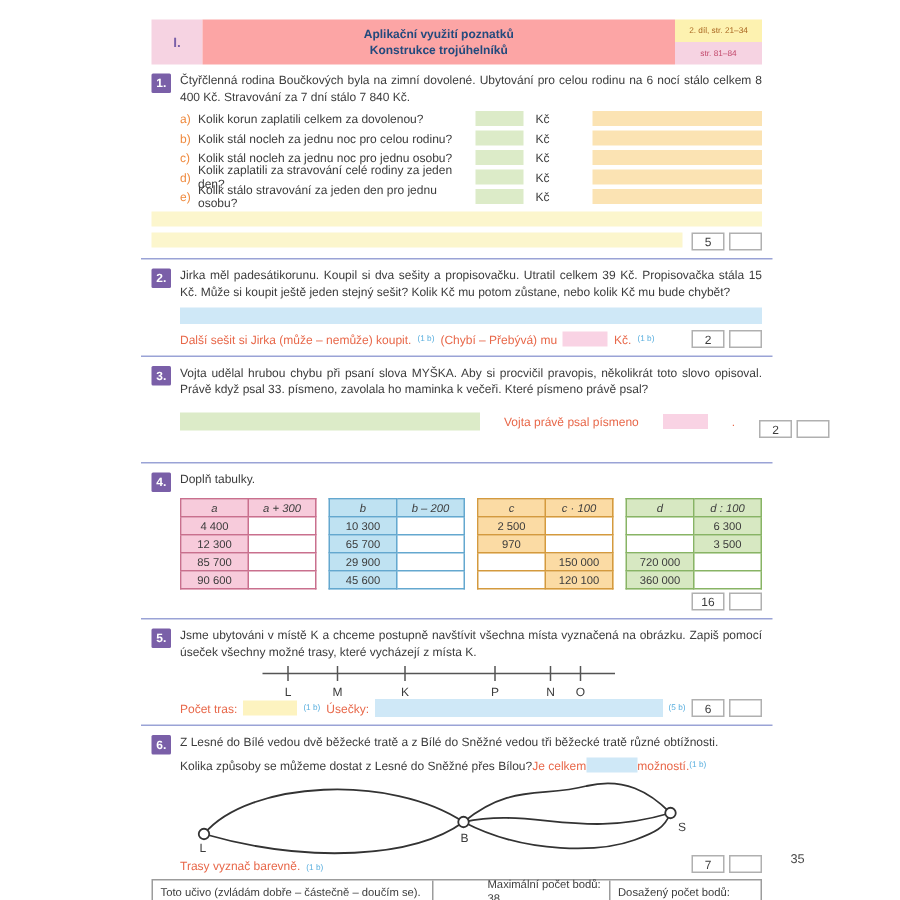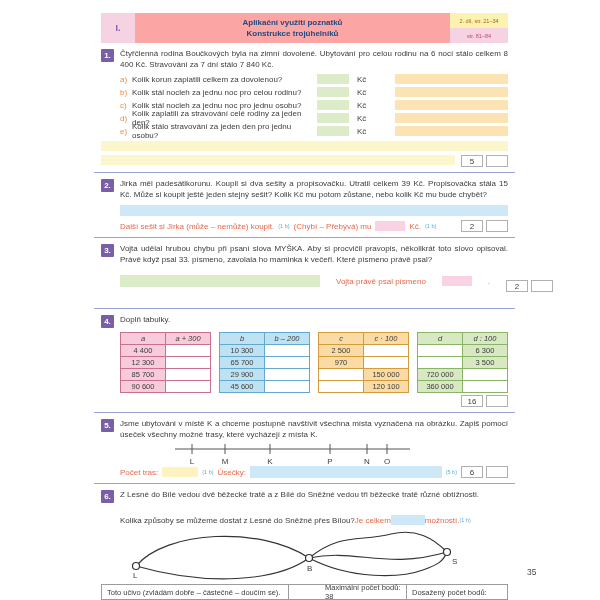--- a/index.html
+++ b/index.html
@@ -65,21 +65,21 @@
   .t-orange { --bc:#d49a3e; --fc:#fbdba4; }
   .t-green  { --bc:#88b465; --fc:#d7e8c2; }
 
   
   .nline { display:block; margin:2px 0 0 19px; }
   .ans5 { display:flex; align-items:center; gap:4px; margin-left:19px; font-size:8px; }
   .in-yellow { width:36px; height:10px; background:#fdf3c0; flex:none; }
   .in-blue-wide { flex:1; height:12px; background:#cfe8f7; }
 
   
-  .ex6-line2 { display:flex; align-items:center; gap:0; margin:12px 0 0 19px; font-size:8px; }
+  .ex6-line2 { display:flex; align-items:center; gap:0; margin:2px 0 0 19px; font-size:8px; }
   .in-blue-sm { width:34px; height:10px; background:#cfe8f7; flex:none; }
   .ex6-foot { display:flex; align-items:flex-end; gap:4px; margin-left:19px; font-size:8px; }
 
   
   .foot { display:flex; border:1px solid #9c9c9c; margin-top:4px; font-size:7.5px; height:16px; }
   .foot > div { display:flex; align-items:center; padding:0 5px; }
   .foot .f1 { flex:1; }
   .foot .f2 { width:118px; border-left:1px solid #9c9c9c;padding-left:36px; }
   .foot .f3 { width:101px; border-left:1px solid #9c9c9c; }
   .page-num { position:absolute; left:527px; top:567px; font-size:8.5px; color:#4a4a4a; }
@@ -359,20 +359,28 @@
       <path class="curve" d="M198,32 C230,6 250,16 280,8 C305,2 322,12 336,26"></path>
       <path class="curve" d="M198,32 C245,22 275,44 336,26"></path>
       <path class="curve" d="M198,32 C240,54 290,52 312,44 C326,39 332,36 336,26"></path>
       <circle class="node" cx="25" cy="40" r="3.5"></circle>
       <circle class="node" cx="198" cy="32" r="3.5"></circle>
       <circle class="node" cx="336" cy="26" r="3.5"></circle>
       <text x="22" y="52">L</text>
       <text x="196" y="45">B</text>
       <text x="341" y="38">S</text>
     </svg>
+    <div class="ex6-foot">
+      <span class="lbl-orange">Trasy vyznač barevně.</span>
+      <span class="pts">(1 b)</span>
+      <span class="score ml-auto" style="margin-top:0;">
+        <span class="sbox">7</span>
+        <span class="sbox"></span>
+      </span>
+    </div>
   </div>
 
   <div class="foot">
     <div class="f1">Toto učivo (zvládám dobře – částečně – doučím se).</div>
     <div class="f2">Maximální počet bodů: 38</div>
     <div class="f3">Dosažený počet bodů:</div>
   </div>
 
 </div>
 <div class="page-num">35</div>

